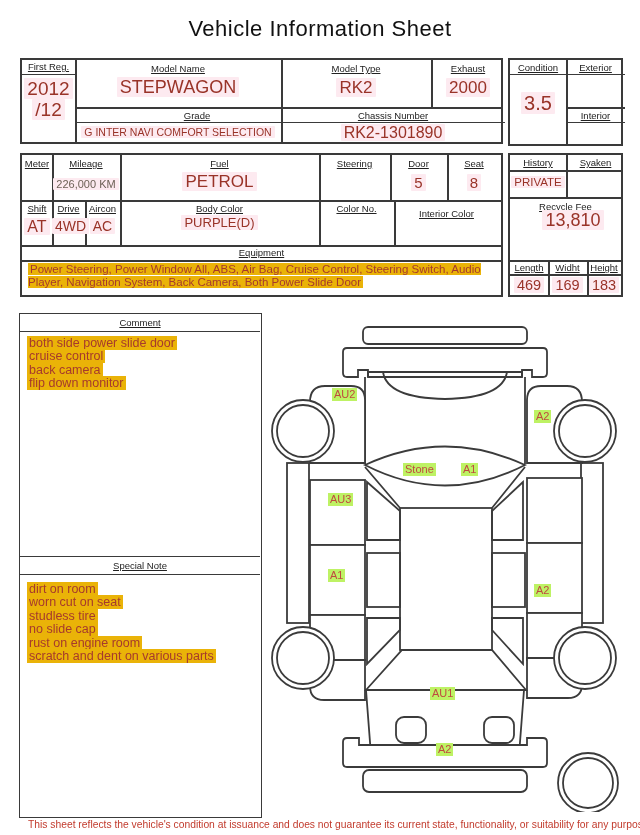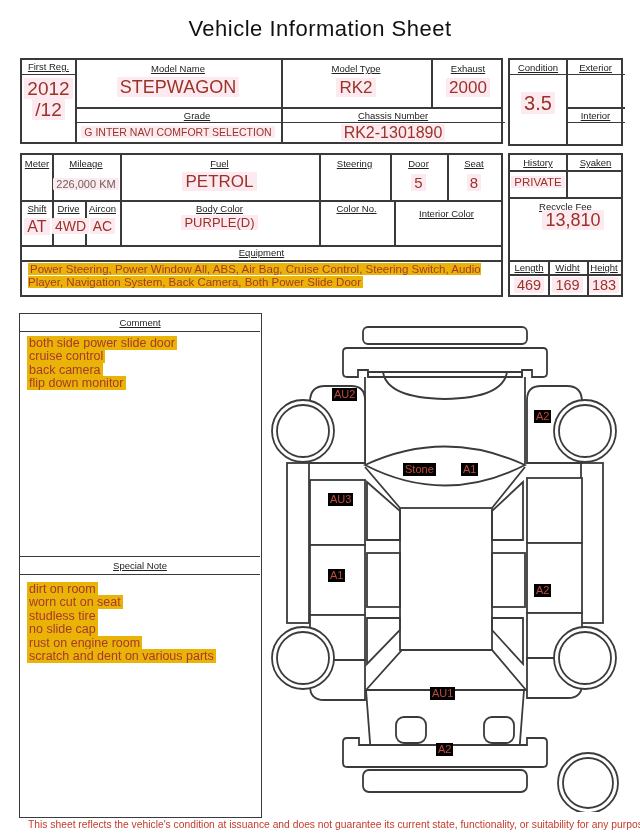--- a/index.html
+++ b/index.html
@@ -10,21 +10,21 @@
   .box-thin{position:absolute;border:1.5px solid #3a3a3a;box-sizing:border-box;background:#fff;}
   .vl{position:absolute;width:1.5px;background:#3a3a3a;}
   .hl-line{position:absolute;height:1.5px;background:#3a3a3a;}
   .hdr{position:absolute;font-size:9.5px;color:#222;text-align:center;line-height:13px;white-space:nowrap;text-decoration:underline;}
   .hdr.u{border-bottom:1.5px solid #3a3a3a;}
   .val{position:absolute;color:#993328;text-align:center;white-space:nowrap;}
   .pink{background:#fdeaf0;padding:0 3px;border-radius:1px;}
   .title{position:absolute;width:100%;text-align:center;font-size:22px;letter-spacing:0.5px;color:#111;}
   .redline{color:#a63a2c;font-size:12.5px;line-height:13.4px;white-space:nowrap;}
   .redline span{background:#eab308;padding:0 2px;}
-  .dlabel{position:absolute;font-size:11px;color:#bf4a3f;background:#000000;
+  .dlabel{position:absolute;font-size:11px;color:#bf4a3f;background:#bef264;
           padding:0 2px;line-height:13px;white-space:nowrap;}
   svg .ln{stroke:#3b3b3b;stroke-width:1.8;fill:none;}
   svg .lnf{stroke:#3b3b3b;stroke-width:1.8;fill:#ffffff;}
 </style>
 </head>
 <body>
 
 <div class="sheet">
 
   <div class="title" style="top:16px;">Vehicle Information Sheet</div>

